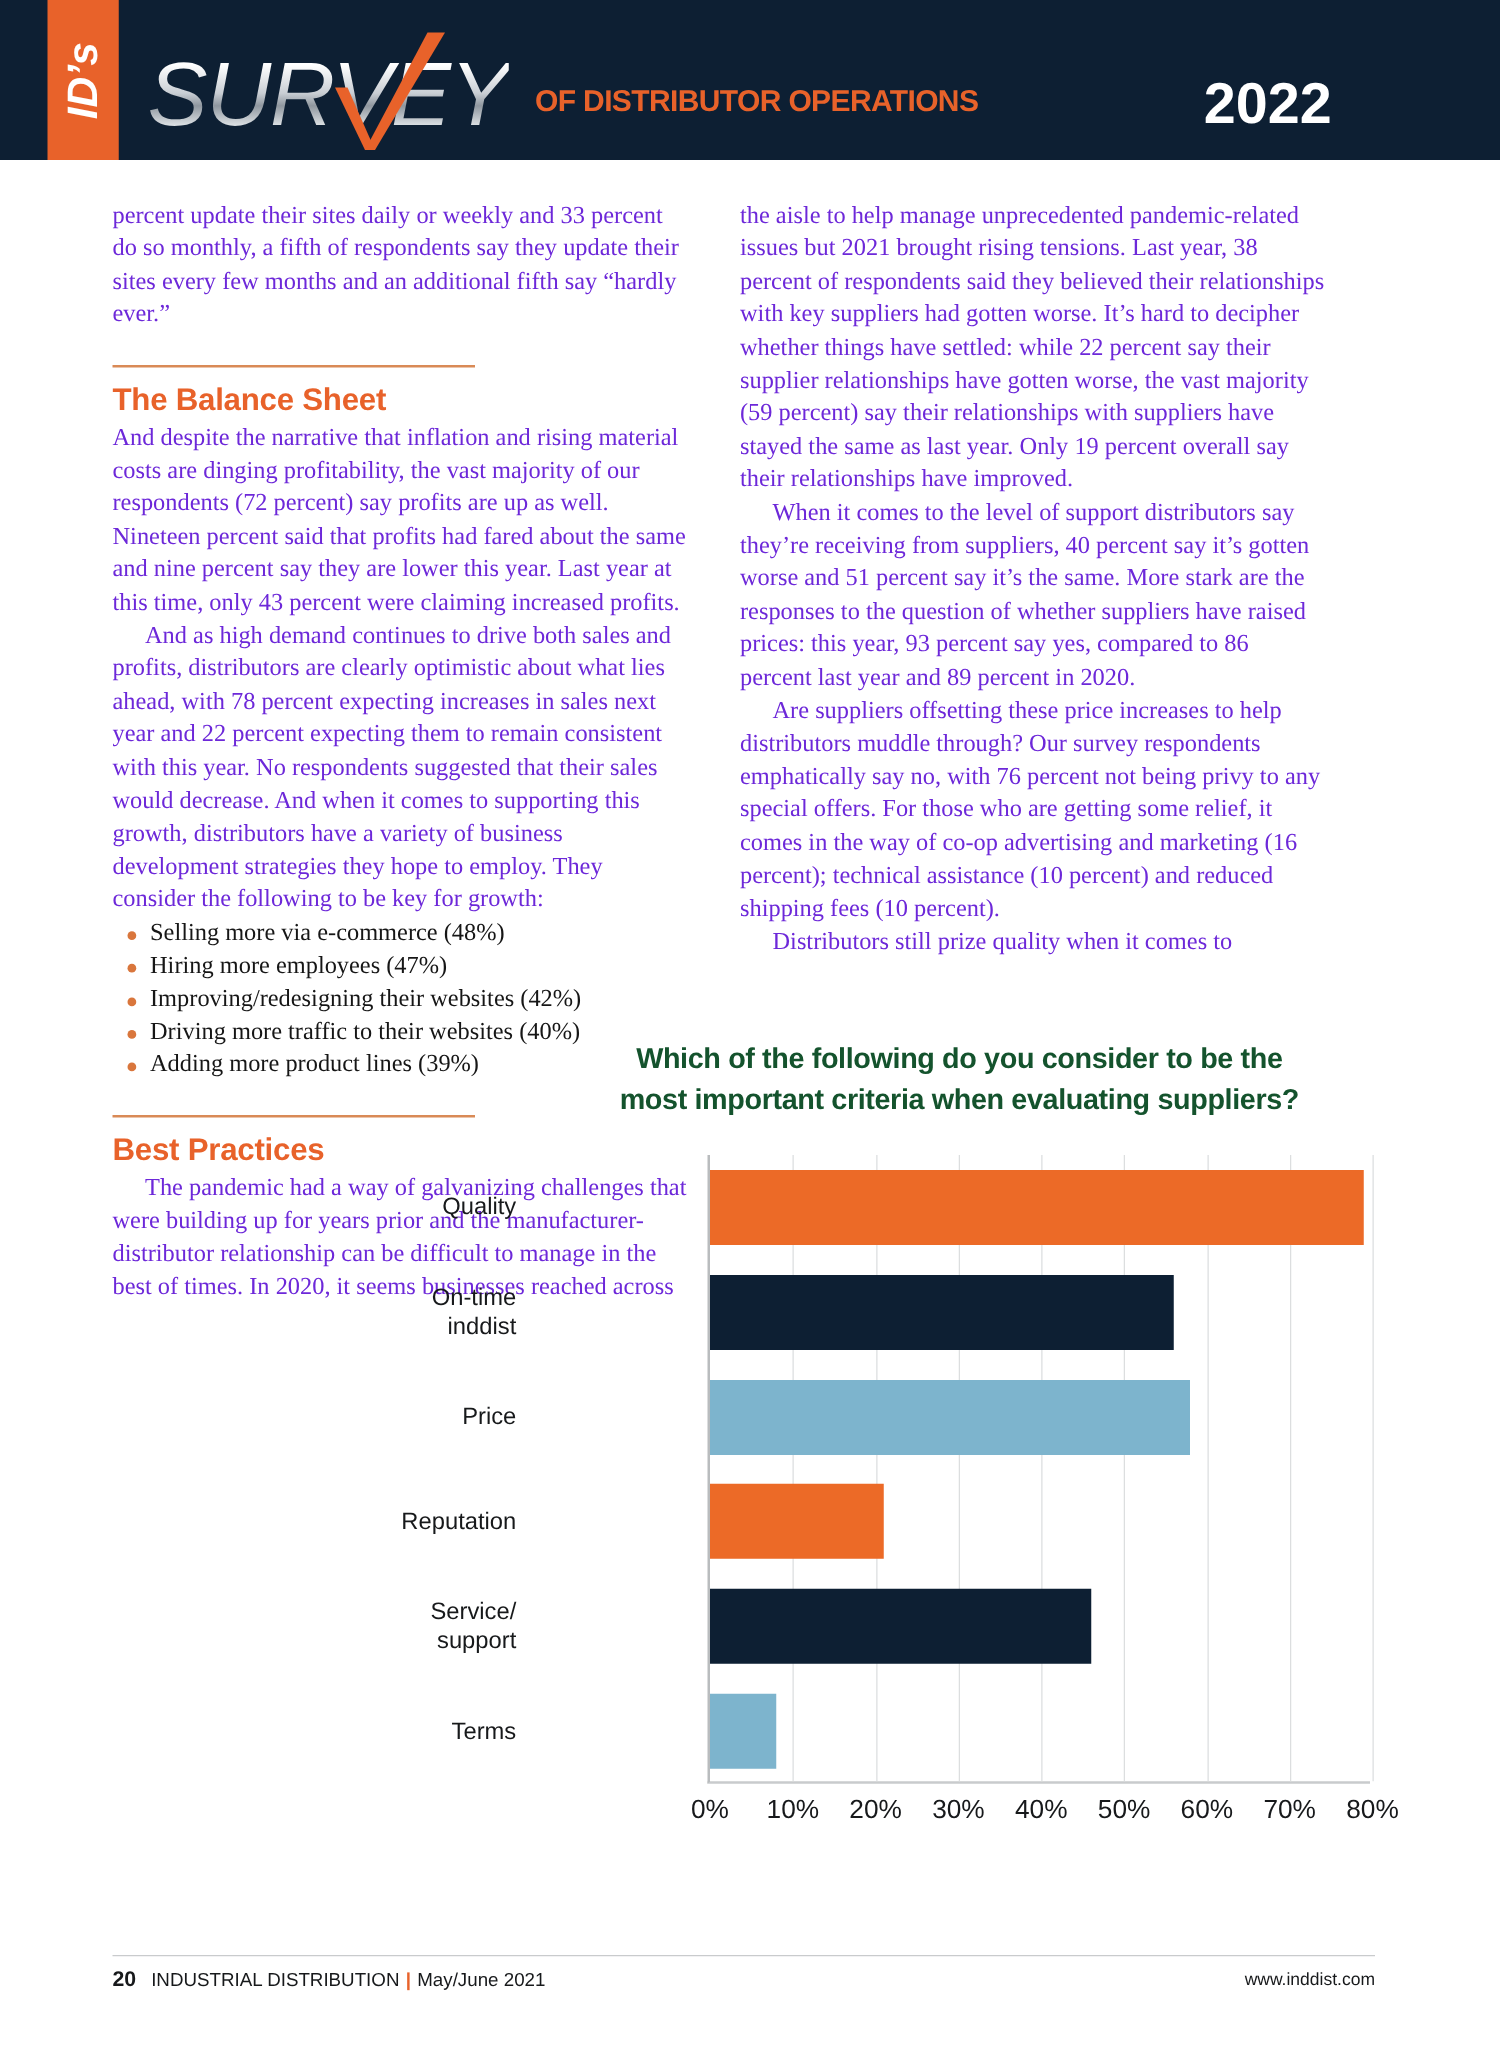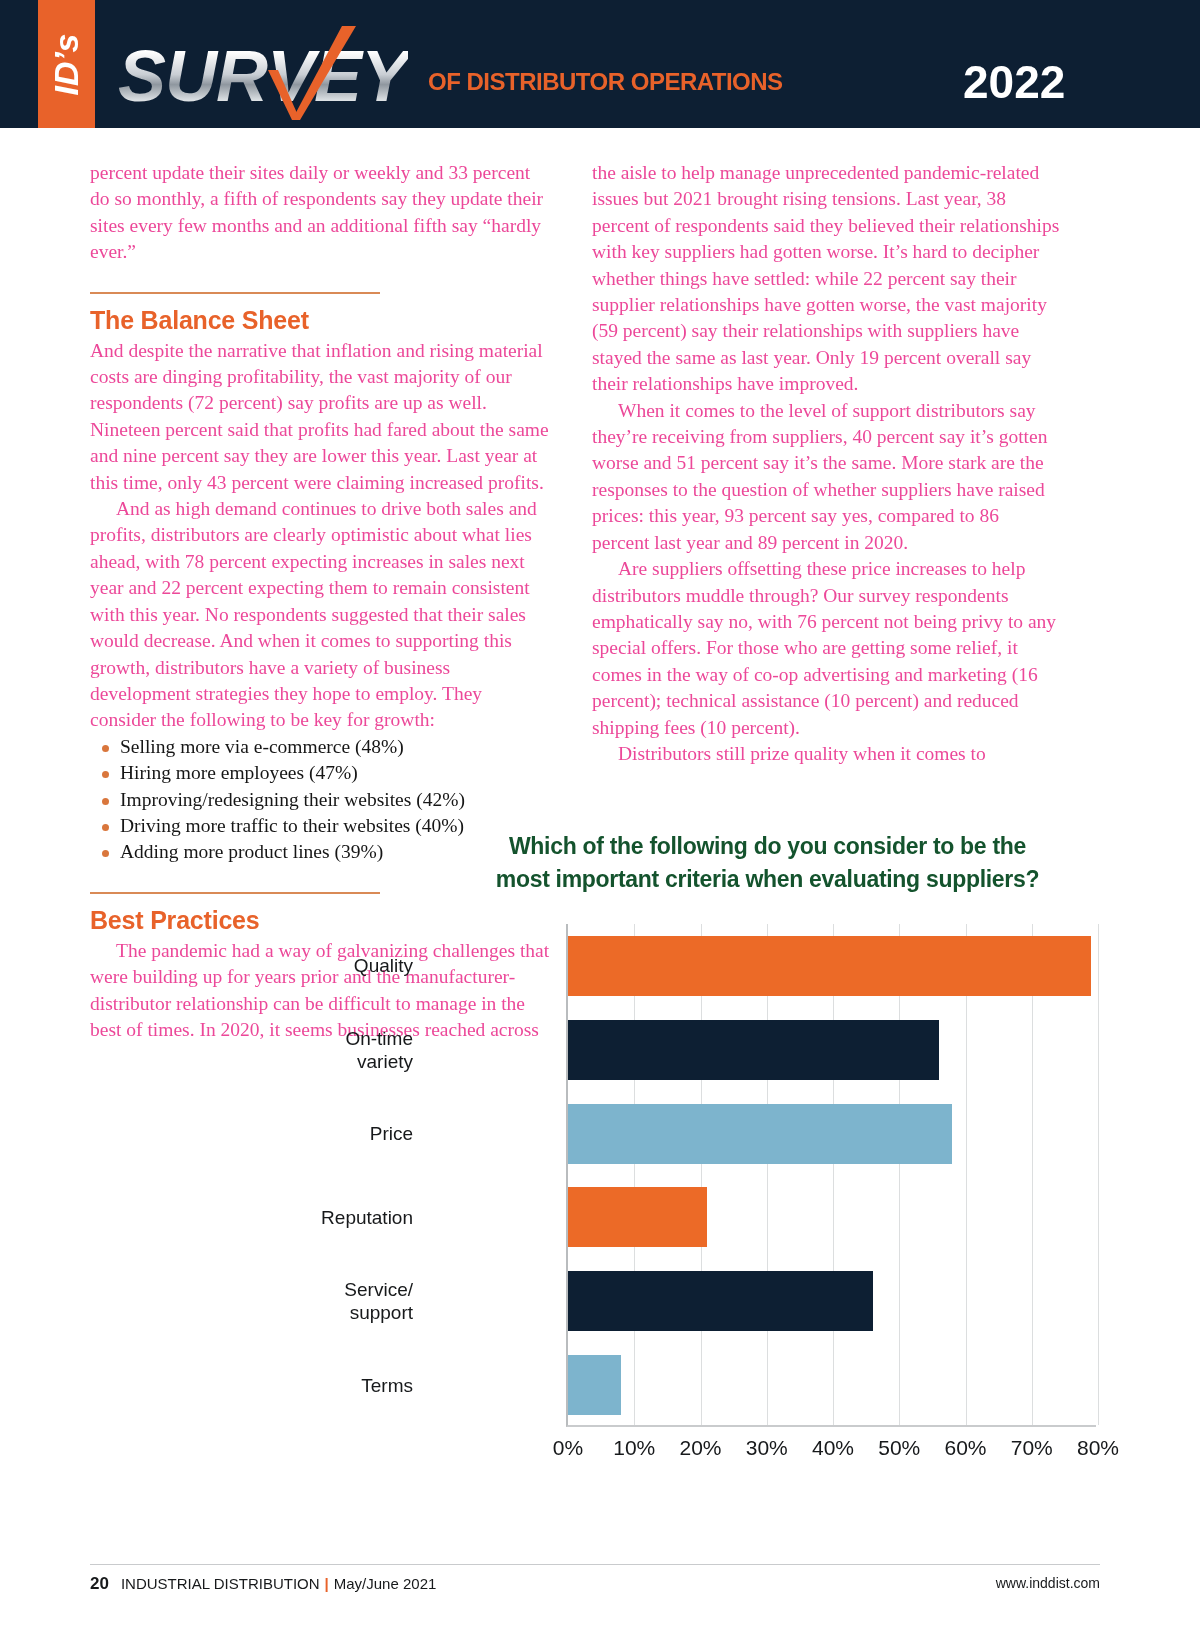--- a/index.html
+++ b/index.html
@@ -27,21 +27,21 @@
     transform: rotate(-90deg);
     color: #ffffff;
     font-family: "Liberation Sans", sans-serif;
     font-weight: bold; font-style: italic;
     font-size: 34px; letter-spacing: 0px;
     white-space: nowrap;
   }
   .banner-survey {
     position: absolute; left: 118px; top: 40px;
     font-family: "Liberation Sans", sans-serif;
-    font-weight: bold; font-style: italic;
+    font-weight: normal; font-style: italic;
     font-size: 72px; line-height: 72px;
     letter-spacing: -1px;
     background: linear-gradient(180deg, #f3f5f7 0%, #ffffff 16%, #c9ced4 48%, #8f979f 62%, #e3e7ea 86%, #b9c0c7 100%);
     -webkit-background-clip: text;
     background-clip: text;
     color: transparent;
     -webkit-text-fill-color: transparent;
     white-space: nowrap;
   }
   .banner-check {
@@ -71,21 +71,21 @@
   .col-left {
     position: absolute; left: 90px; top: 160px; width: 460px;
   }
   .col-right {
     position: absolute; left: 592px; top: 160px; width: 468px;
   }
   p.body {
     margin: 0;
     font-size: 19.5px;
     line-height: 26.4px;
-    color: #ec4899;
+    color: #6d28d9;
     text-align: left;
   }
   p.body + p.body { text-indent: 26px; }
 
   .rule {
     height: 2px; background: #d98a56; margin: 26px 0 10px 0; width: 100%;
   }
   .rule.short { width: 290px; }
   h2.section {
     margin: 0 0 2px 0;
@@ -260,21 +260,21 @@
           <div class="bar" title="Quality 79%" style="width: 523.375px; background: rgb(236, 106, 39);"></div>
         </div>
         <div class="ylabel" style="top: 30.4167px;">
           <div>Quality</div>
         </div>
         <div class="barrow" style="top: 95.75px; width: 530px;">
           <div class="bar" title="On-time delivery 56%" style="width: 371px; background: rgb(13, 31, 51);"></div>
         </div>
         <div class="ylabel" style="top: 102.75px;">
           <div>On-time</div>
-          <div>variety</div>
+          <div>inddist</div>
         </div>
         <div class="barrow" style="top: 179.583px; width: 530px;">
           <div class="bar" title="Price 58%" style="width: 384.25px; background: rgb(125, 180, 205);"></div>
         </div>
         <div class="ylabel" style="top: 198.083px;">
           <div>Price</div>
         </div>
         <div class="barrow" style="top: 263.417px; width: 530px;">
           <div class="bar" title="Reputation 21%" style="width: 139.125px; background: rgb(236, 106, 39);"></div>
         </div>

